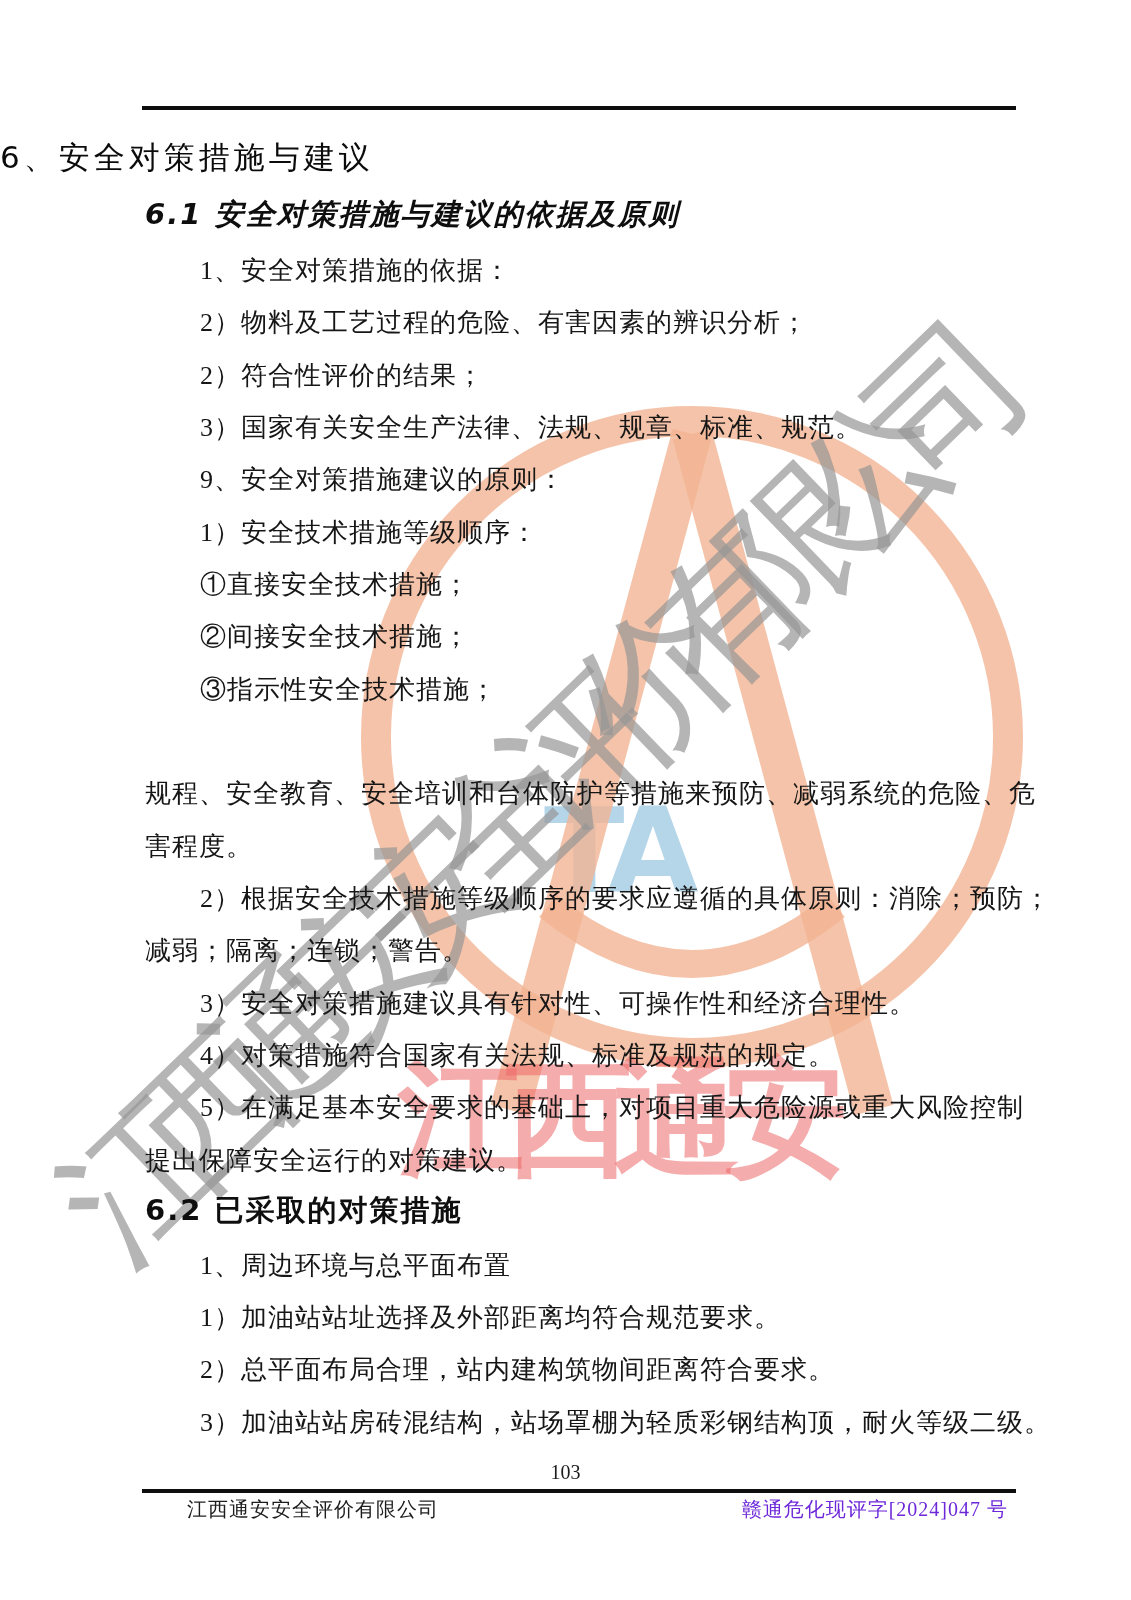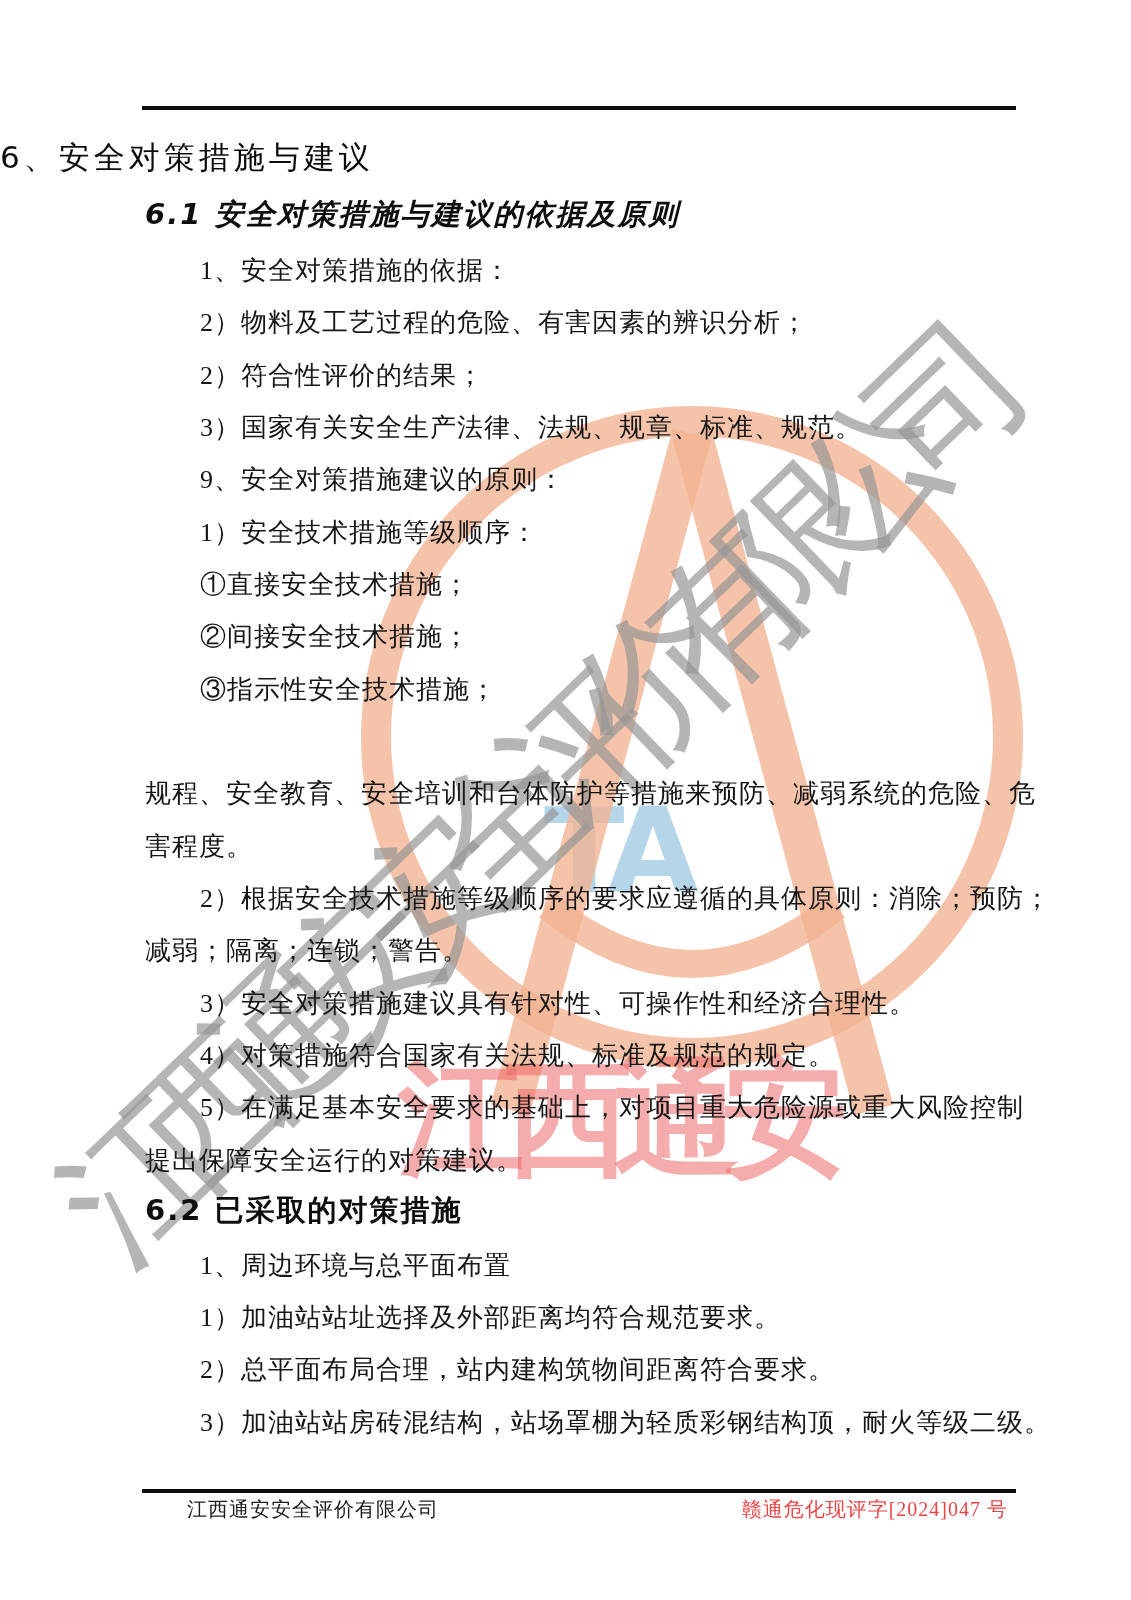--- a/index.html
+++ b/index.html
@@ -60,21 +60,21 @@
   .pagenum {
     position:absolute; top:1460px; left:0; width:100%; text-align:center;
     font-size:20px; line-height:24px; color:#1c1c1c;
   }
   .footer-left {
     position:absolute; top:1496px; left:187px;
     font-size:20px; line-height:26px; color:#1c1c1c; letter-spacing:1px; white-space:nowrap;
   }
   .footer-right {
     position:absolute; top:1496px; right:123px;
-    font-size:20px; line-height:26px; color:#ef4444; letter-spacing:1px; white-space:nowrap;
+    font-size:20px; line-height:26px; color:#6d28d9; letter-spacing:1px; white-space:nowrap;
   }
 </style>
 </head>
 <body>
 
 <div class="page">
 
   <div class="wm-layer">
     <div class="wm-ta">TA</div>
     <svg class="wm-logo" width="1131" height="1600" viewBox="0 0 1131 1600">
@@ -115,18 +115,19 @@
     <div class="ln ind" style="top:1091px">5）在满足基本安全要求的基础上，对项目重大危险源或重大风险控制</div>
     <div class="ln" style="top:1144px">提出保障安全运行的对策建议。</div>
 
     <div class="sec-heading h62">6.2 已采取的对策措施</div>
 
     <div class="ln ind" style="top:1249px">1、周边环境与总平面布置</div>
     <div class="ln ind" style="top:1301px">1）加油站站址选择及外部距离均符合规范要求。</div>
     <div class="ln ind" style="top:1353px">2）总平面布局合理，站内建构筑物间距离符合要求。</div>
     <div class="ln ind" style="top:1406px">3）加油站站房砖混结构，站场罩棚为轻质彩钢结构顶，耐火等级二级。</div>
 
+    <div class="pagenum">103</div>
     <div class="rule rule-footer"></div>
     <div class="footer-left">江西通安安全评价有限公司</div>
     <div class="footer-right">赣通危化现评字[2024]047 号</div>
 
   </div>
 </div>
 
 </body></html>

